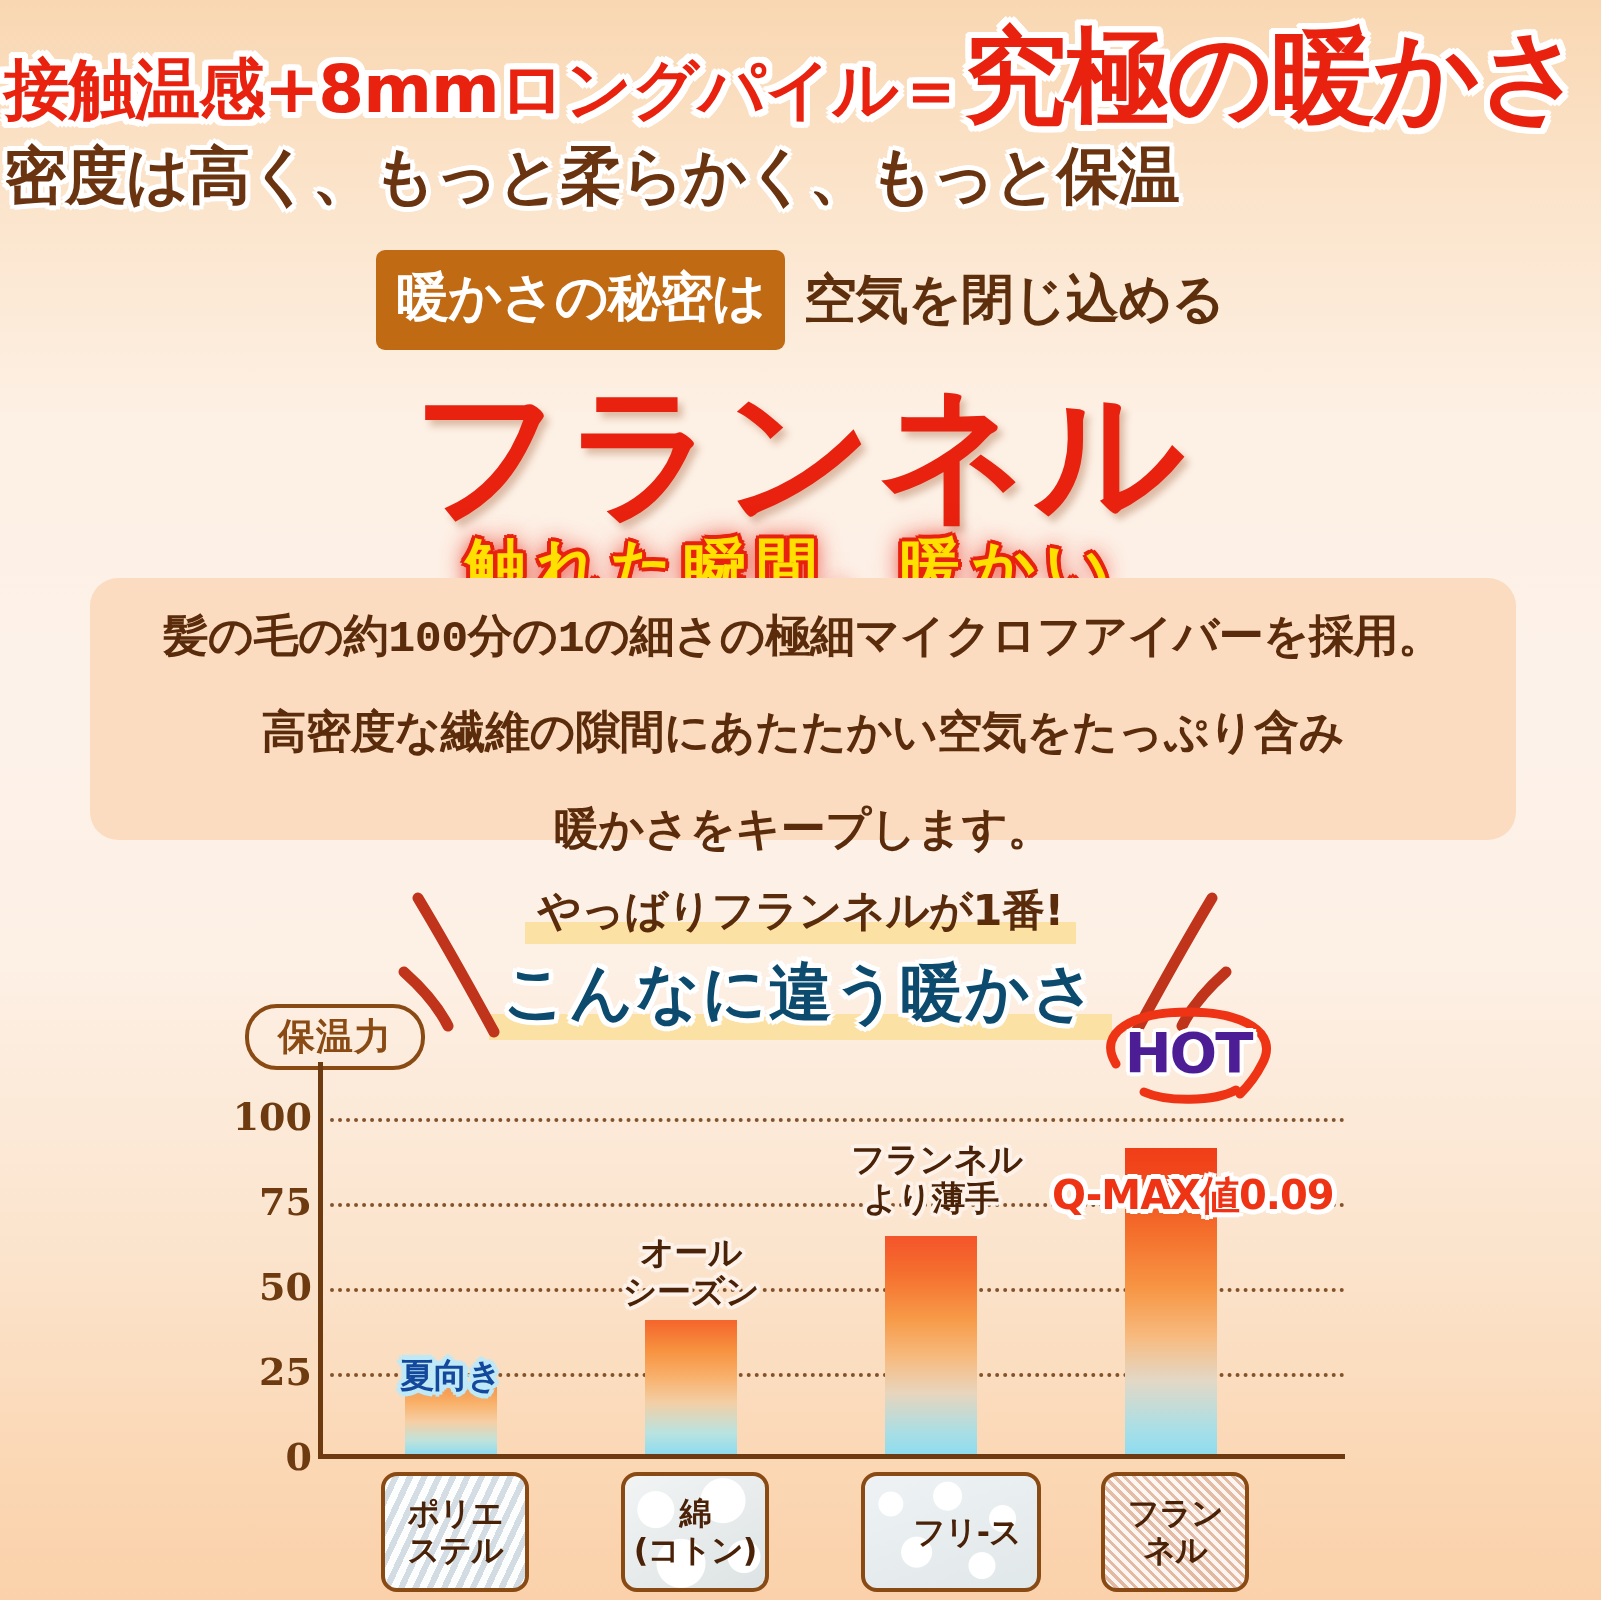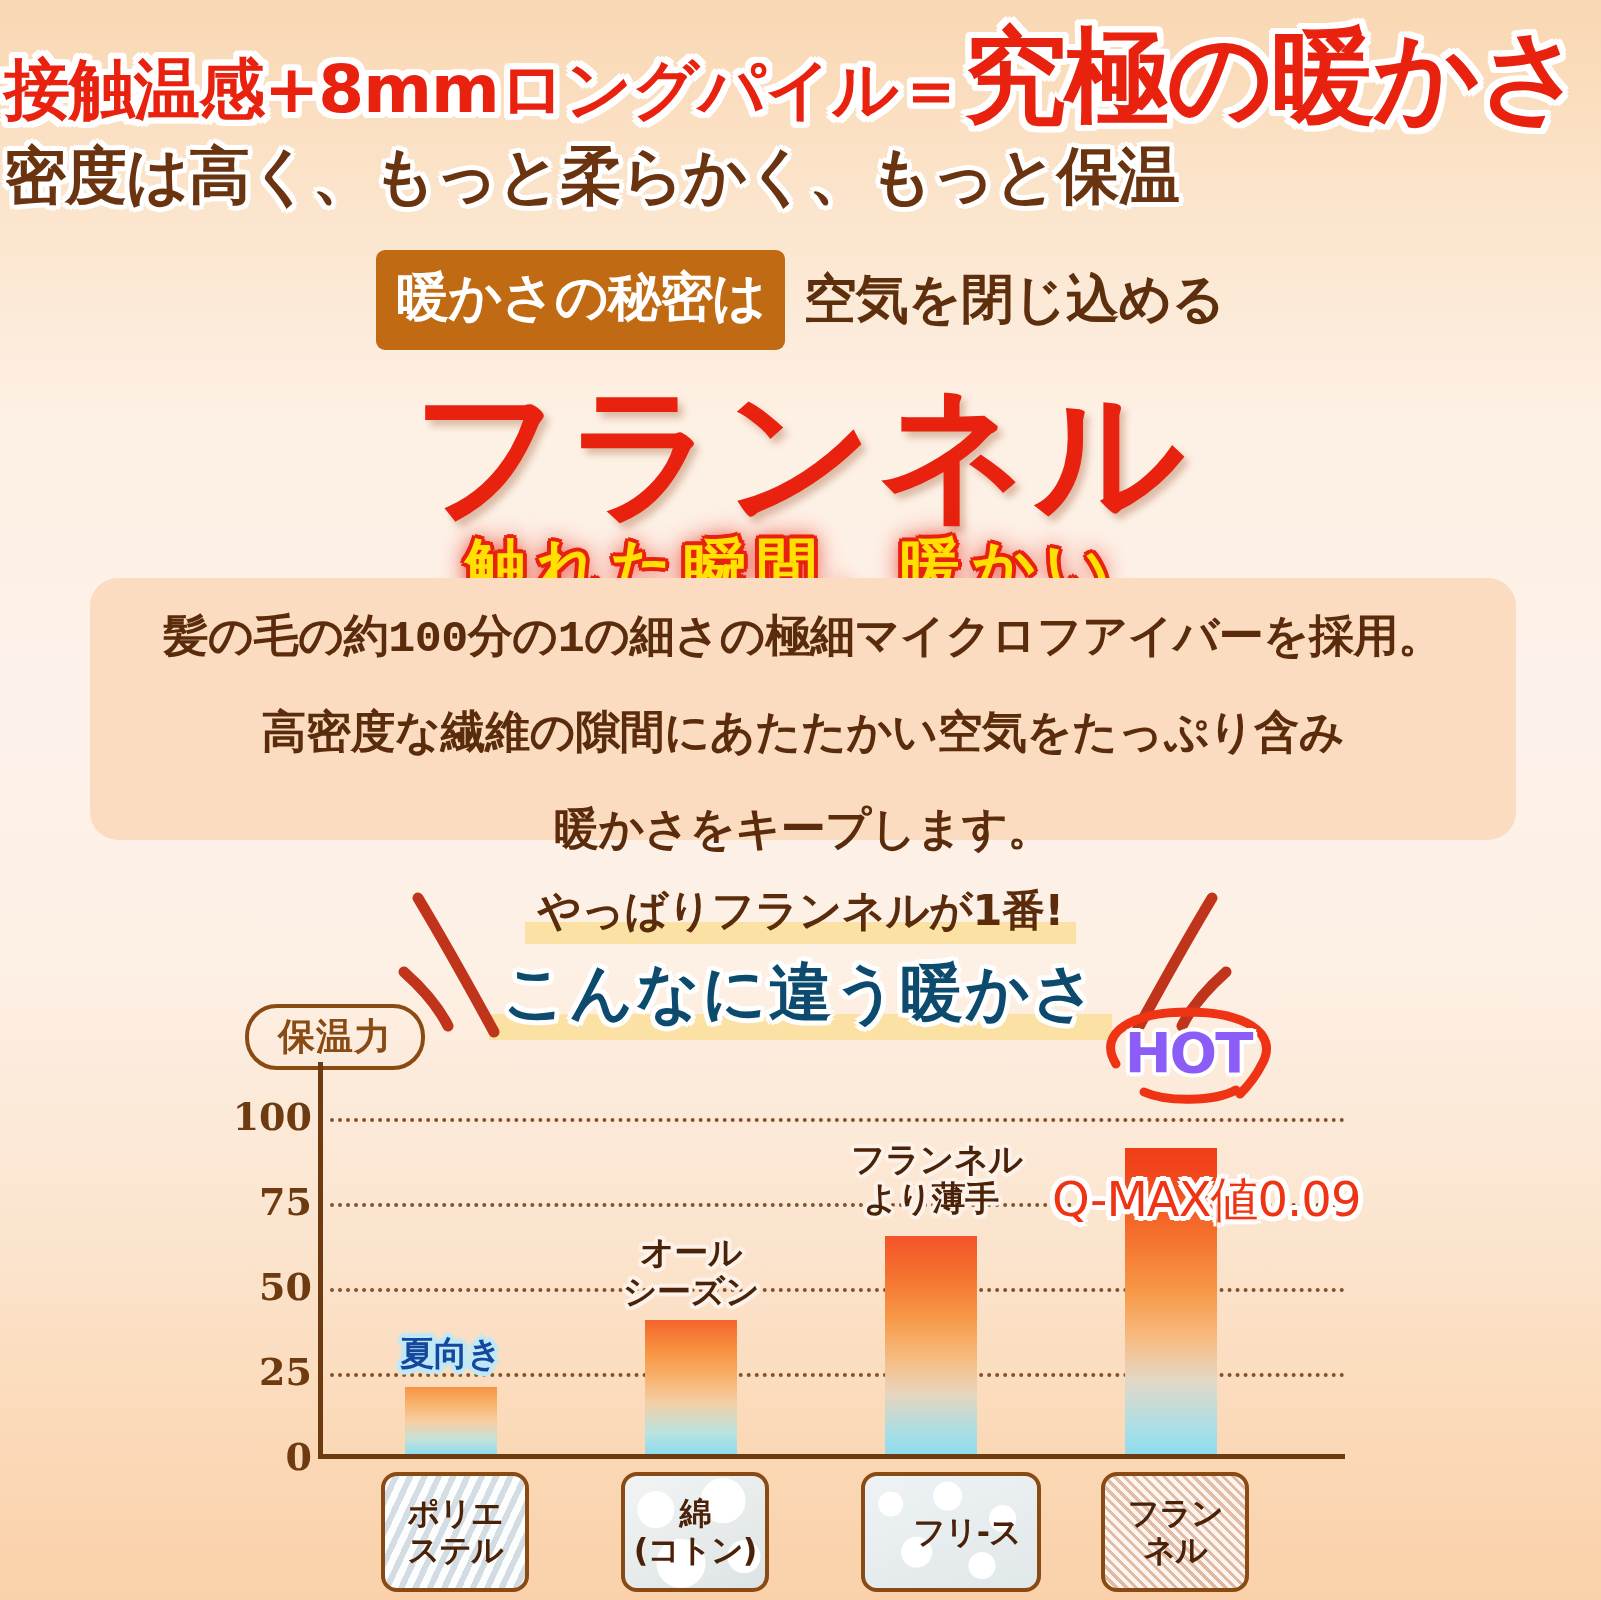--- a/index.html
+++ b/index.html
@@ -136,32 +136,33 @@
     text-shadow:
       -3px -3px 0 #fdf2ea,3px -3px 0 #fdf2ea,-3px 3px 0 #fdf2ea,3px 3px 0 #fdf2ea,
       -4px 0 0 #fdf2ea,4px 0 0 #fdf2ea,0 -4px 0 #fdf2ea,0 4px 0 #fdf2ea;
   }
   .blabel.summer{
     color:#13489c;
     text-shadow:
       -3px -3px 0 #bfe9f7,3px -3px 0 #bfe9f7,-3px 3px 0 #bfe9f7,3px 3px 0 #bfe9f7,
       -5px 0 0 #bfe9f7,5px 0 0 #bfe9f7,0 -5px 0 #bfe9f7,0 5px 0 #bfe9f7,
       0 0 9px #bfe9f7;
+    margin-top: 22px;
   }
   .qmax{
-    position:absolute;color:#ef3415;font-weight:normal;font-size:48px;letter-spacing:-1px;
+    position:absolute;color:#ef3415;font-weight:bold;font-size:40px;letter-spacing:-1px;
     white-space:nowrap;font-family:"DejaVu Sans","Liberation Sans",sans-serif;
     text-shadow:
       -4px -4px 0 #fff,4px -4px 0 #fff,-4px 4px 0 #fff,4px 4px 0 #fff,
       -5px 0 0 #fff,5px 0 0 #fff,0 -5px 0 #fff,0 5px 0 #fff;
   }
   .hot{position:absolute;left:1090px;top:16px;width:196px;height:104px;}
   .hot .txt{
     position:absolute;left:0;top:14px;width:196px;text-align:center;
-    font-size:56px;font-weight:bold;color:#8b5cf6;letter-spacing:-2px;
+    font-size:56px;font-weight:bold;color:#4c1d95;letter-spacing:-2px;
     font-family:"DejaVu Sans","Liberation Sans",sans-serif;
     text-shadow:-3px -3px 0 #fff,3px -3px 0 #fff,-3px 3px 0 #fff,3px 3px 0 #fff,
                 -4px 0 0 #fff,4px 0 0 #fff,0 -4px 0 #fff,0 4px 0 #fff;
   }
 
   
   .chip{
     position:absolute;top:482px;width:140px;height:112px;
     border:4px solid #8a4a13;border-radius:16px;
     display:flex;align-items:center;justify-content:center;

